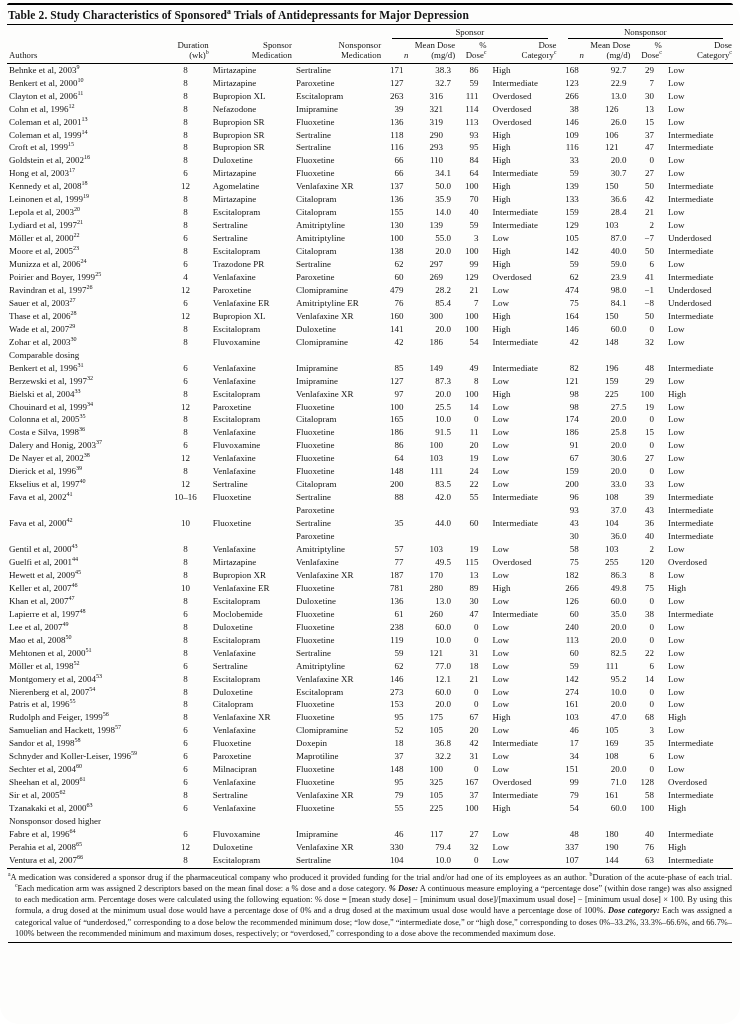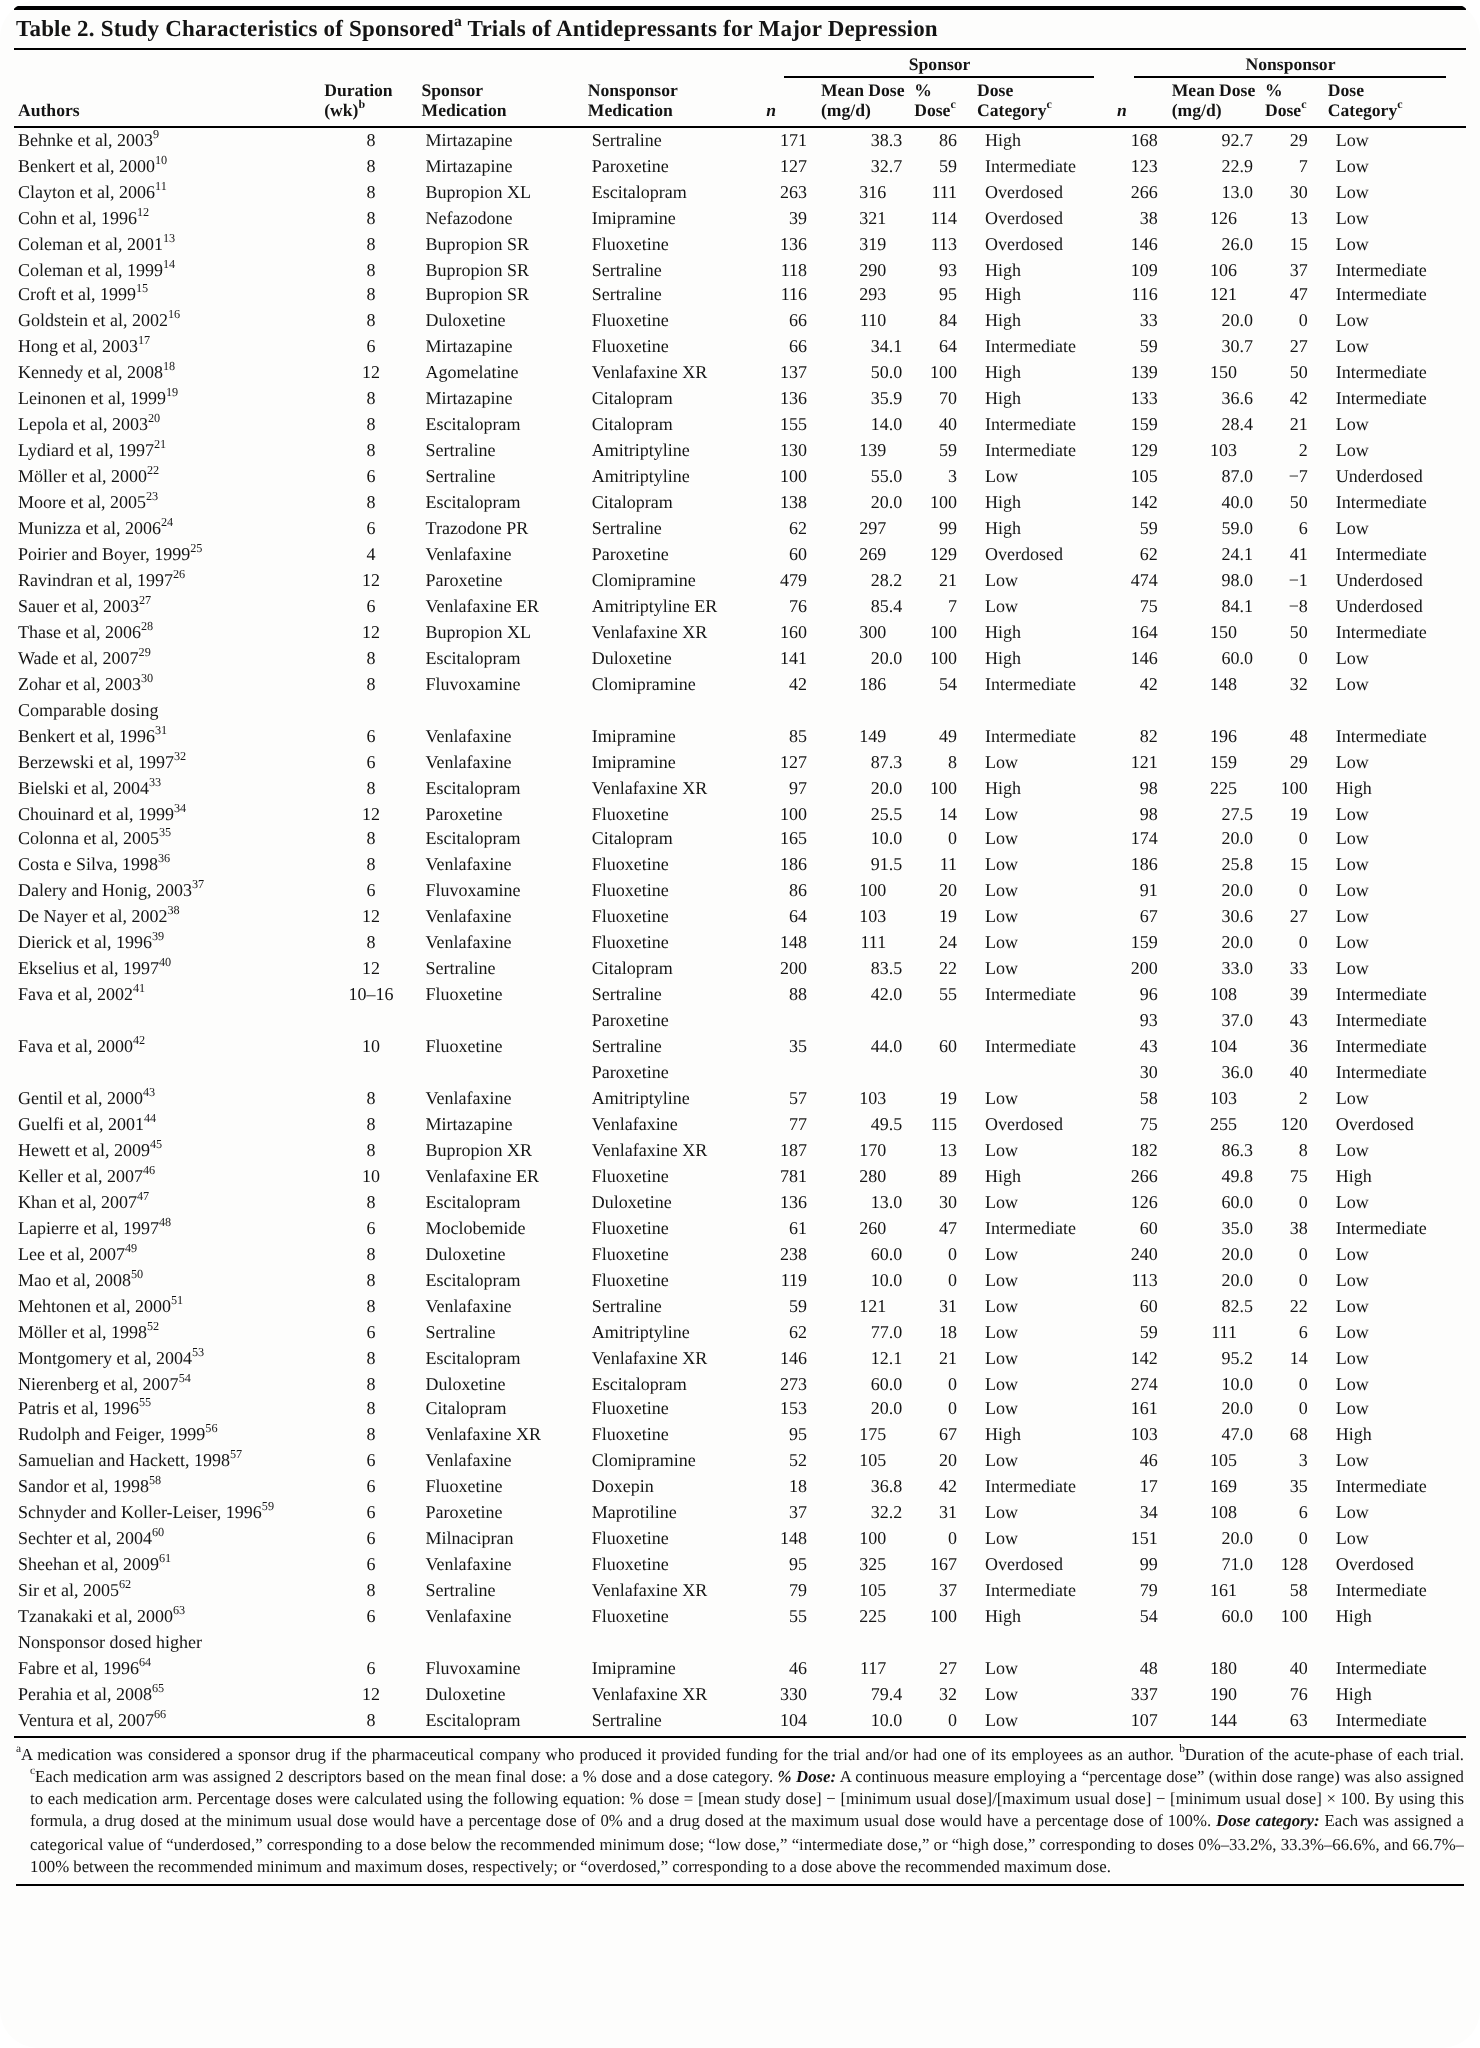--- a/index.html
+++ b/index.html
@@ -4,24 +4,24 @@
 <style>
   * { margin:0; padding:0; box-sizing:border-box; }
   html, body { background:#ffffff; }
   body { width:740px; font-family:"Liberation Serif","DejaVu Serif",serif; color:#141414; }
   .page { width:740px; height:1024px; background:#fdfdfc; padding:3px 7px 4px 7px; overflow:hidden;border-radius:19px; }
   .rule-top { border-top:2px solid #000; }
   .title-bar { font-size:11.5px; font-weight:bold; padding:4px 1px 3px 1px; border-bottom:1.2px solid #000; letter-spacing:0.1px; }
   .title-bar sup { font-size:68%; line-height:0; }
 
   table { width:100%; border-collapse:collapse; table-layout:fixed; }
-  thead th { font-weight:bold; font-size:8.8px; vertical-align:bottom; padding:1px 1px;margin-top:12px; }
+  thead th { font-weight:normal; font-size:8.8px; vertical-align:bottom; padding:1px 1px;margin-top:12px; }
   .g-cell { padding:2px 0 0 0; }
   .g-inner { text-align:center; border-bottom:0.9px solid #000; margin:0 10px; padding-bottom:1px; font-size:8.8px; }
-  .colhead-row th { border-bottom:1px solid #000; text-align:left; line-height:1.18; padding-bottom:2px; }
+  .colhead-row th { border-bottom:1px solid #000; text-align:right; line-height:1.18; padding-bottom:2px; }
   .colhead-row th sup { font-size:68%; line-height:0; }
   .h-authors { text-align:left !important; vertical-align:bottom; padding-left:2px !important; }
   .h-n i { font-style:italic; }
 
   tbody td { font-size:9px; line-height:1.44; padding:0 2px; white-space:nowrap; overflow:hidden; }
   .c-section { text-align:left; padding-left:2px; }
   .c-authors { text-align:left; padding-left:2px; }
   .c-authors sup { font-size:68%; line-height:0; }
   .c-dur { text-align:center; }
   .c-med { text-align:left; padding-left:3px; }
@@ -343,21 +343,21 @@
         <tr>
           <td class="c-authors">Poirier and Boyer, 1999<sup>25</sup></td>
           <td class="c-dur">4</td>
           <td class="c-med">Venlafaxine</td>
           <td class="c-med">Paroxetine</td>
           <td class="c-n">60</td>
           <td class="c-dose">269</td>
           <td class="c-pct">129</td>
           <td class="c-cat">Overdosed</td>
           <td class="c-n">62</td>
-          <td class="c-dose dec">24.1</td>
+          <td class="c-dose dec">23.9</td>
           <td class="c-pct">41</td>
           <td class="c-cat">Intermediate</td>
         </tr>
         <tr>
           <td class="c-authors">Ravindran et al, 1997<sup>26</sup></td>
           <td class="c-dur">12</td>
           <td class="c-med">Paroxetine</td>
           <td class="c-med">Clomipramine</td>
           <td class="c-n">479</td>
           <td class="c-dose dec">28.2</td>

